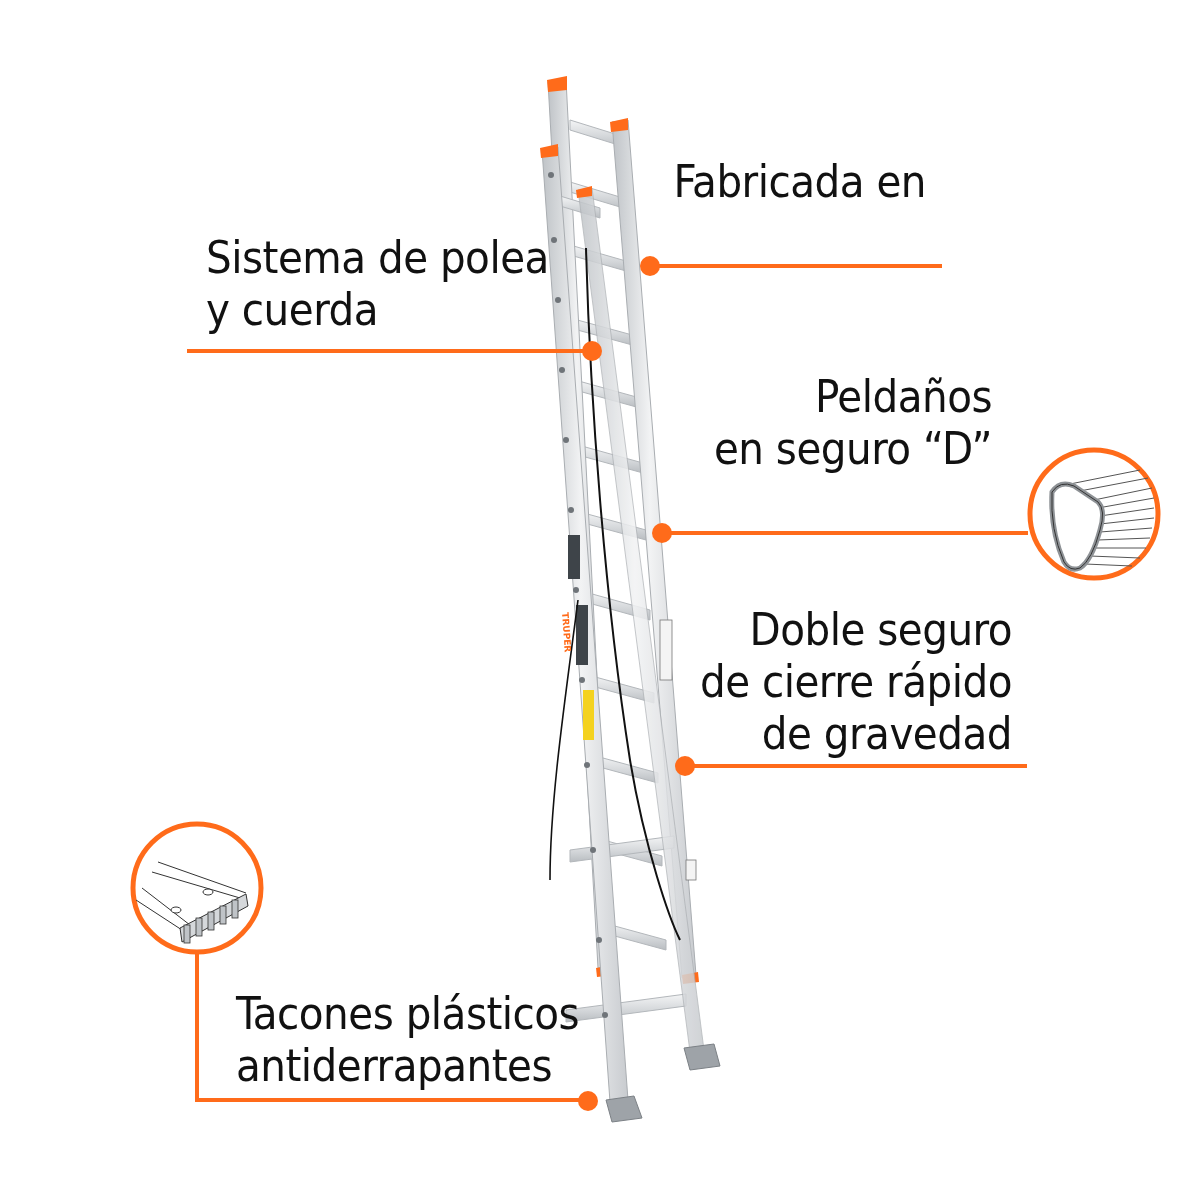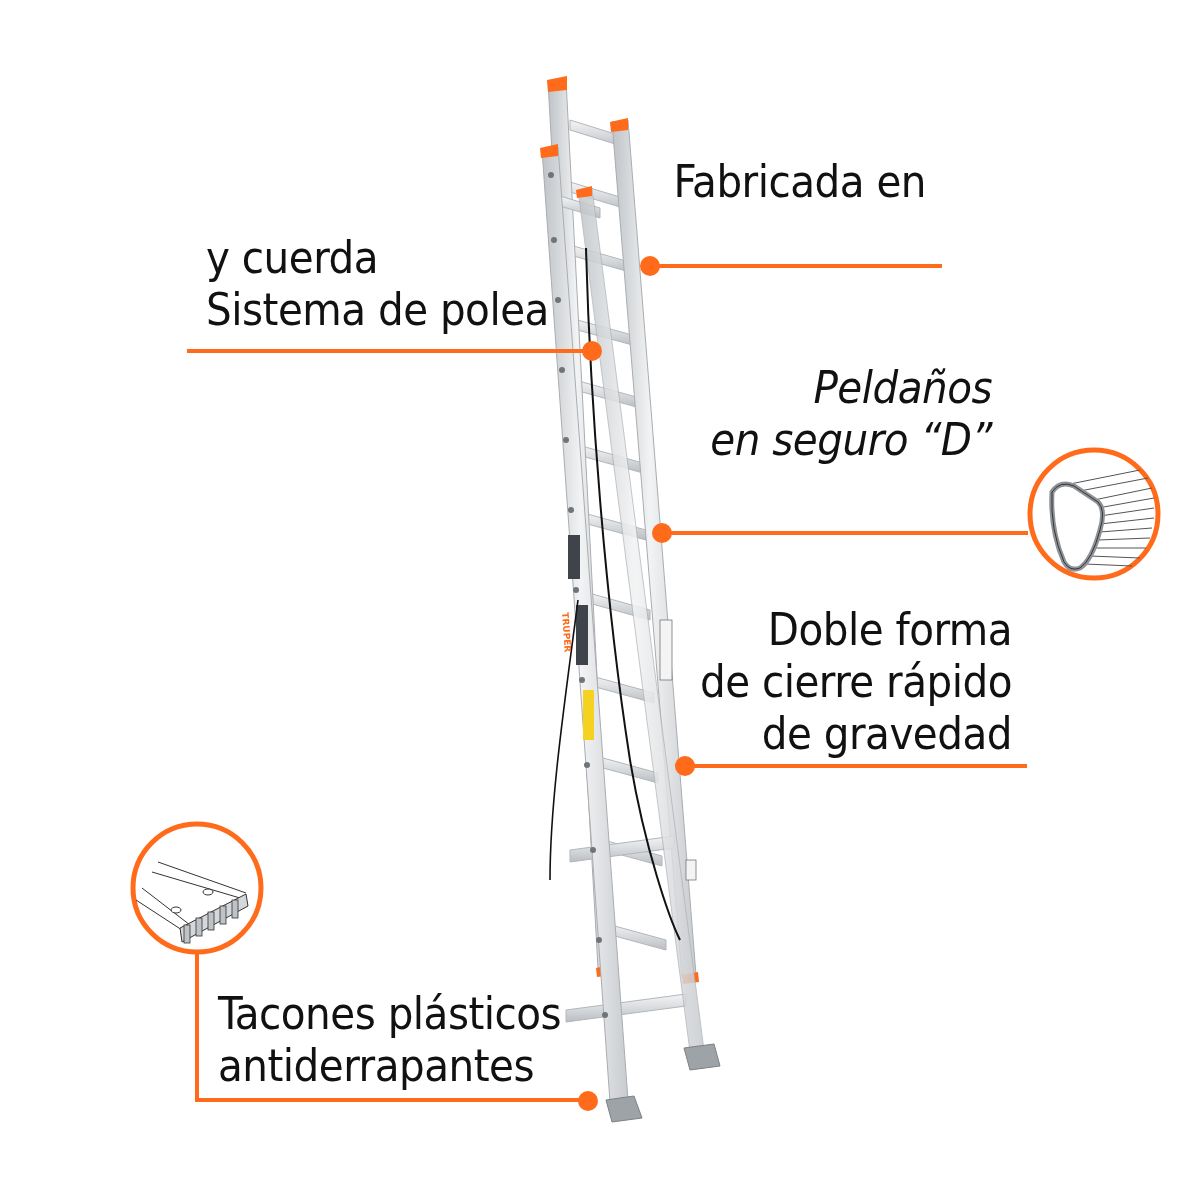--- a/index.html
+++ b/index.html
@@ -149,34 +149,34 @@
         <rect x="202" y="900" width="6" height="18"></rect>
       </g>
     </g>
   </svg>
 
   <div class="label right" style="left:600px; top:156px; width:296px;">
     <span class="ln">Fabricada en</span>
   </div>
 
   <div class="label left" style="left:176px; top:232px; width:360px;">
+    <span class="ln">Sistema de polea</span>
     <span class="ln">y cuerda</span>
-    <span class="ln">Sistema de polea</span>
   </div>
 
-  <div class="label right" style="left:640px; top:362px; width:322px;font-style:italic;">
+  <div class="label right" style="left:640px; top:371px; width:322px;">
     <span class="ln">Peldaños</span>
     <span class="ln">en seguro “D”</span>
   </div>
 
   <div class="label right" style="left:640px; top:604px; width:342px;">
-    <span class="ln">Doble forma</span>
+    <span class="ln">Doble seguro</span>
     <span class="ln">de cierre rápido</span>
     <span class="ln">de gravedad</span>
   </div>
 
-  <div class="label left" style="left:188px; top:988px; width:360px;">
+  <div class="label left" style="left:206px; top:988px; width:360px;">
     <span class="ln">Tacones plásticos</span>
     <span class="ln">antiderrapantes</span>
   </div>
 
   <div style="position:absolute; left:540px; top:612px; width:60px; height:14px; transform:rotate(86deg); transform-origin:left top; color:#FF6B1A; font-size:9px; font-weight:bold; font-family:'DejaVu Sans', sans-serif;">TRUPER</div>
 </div>
 
 </body></html>

